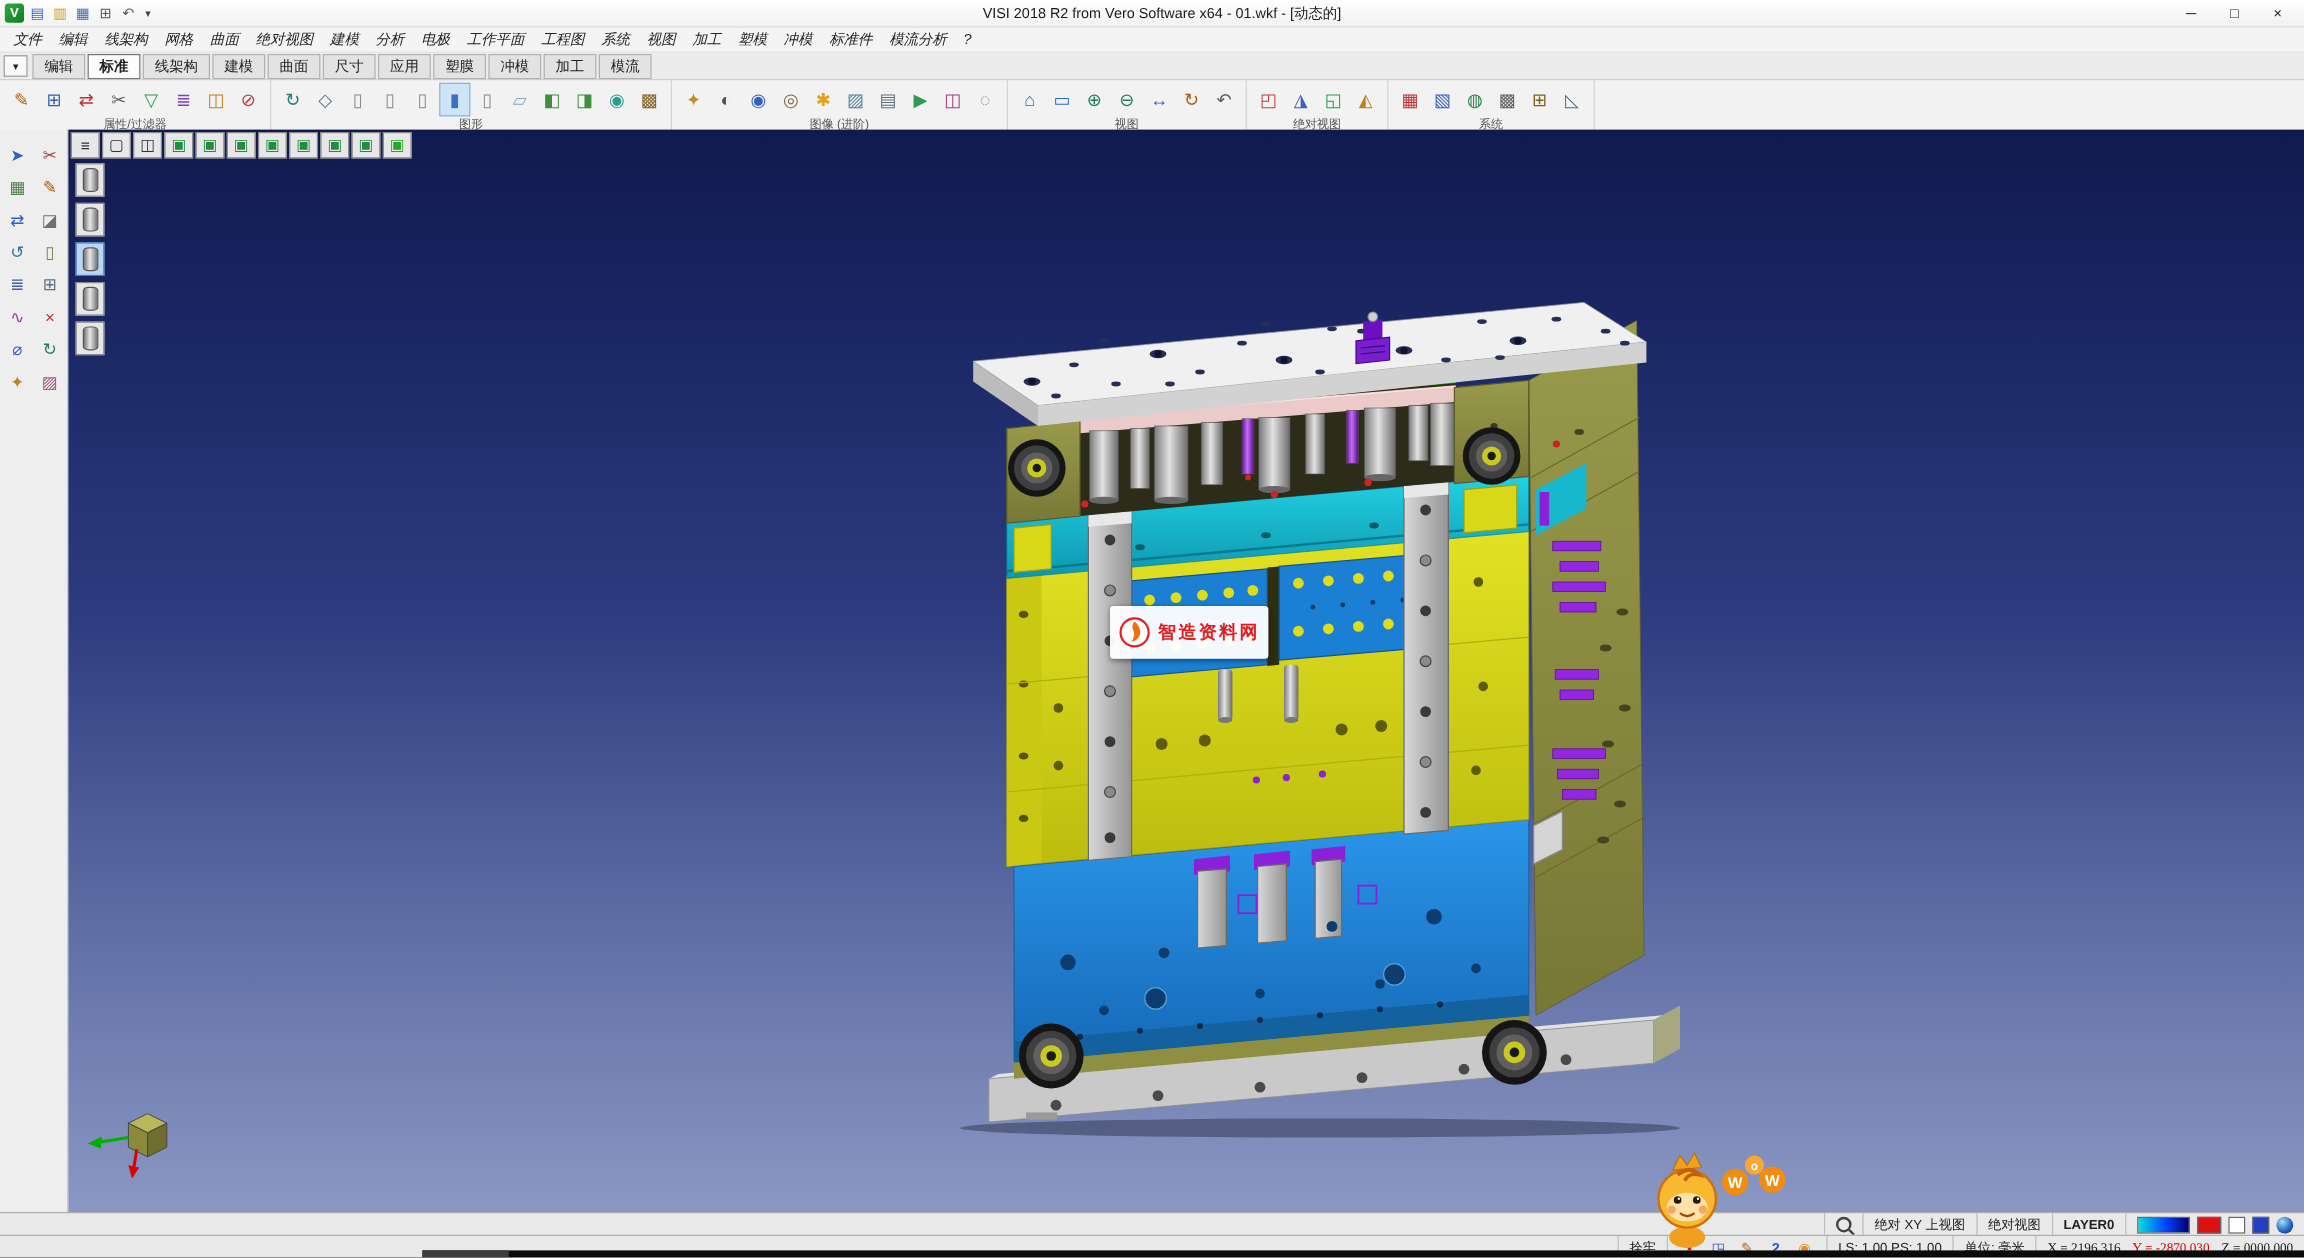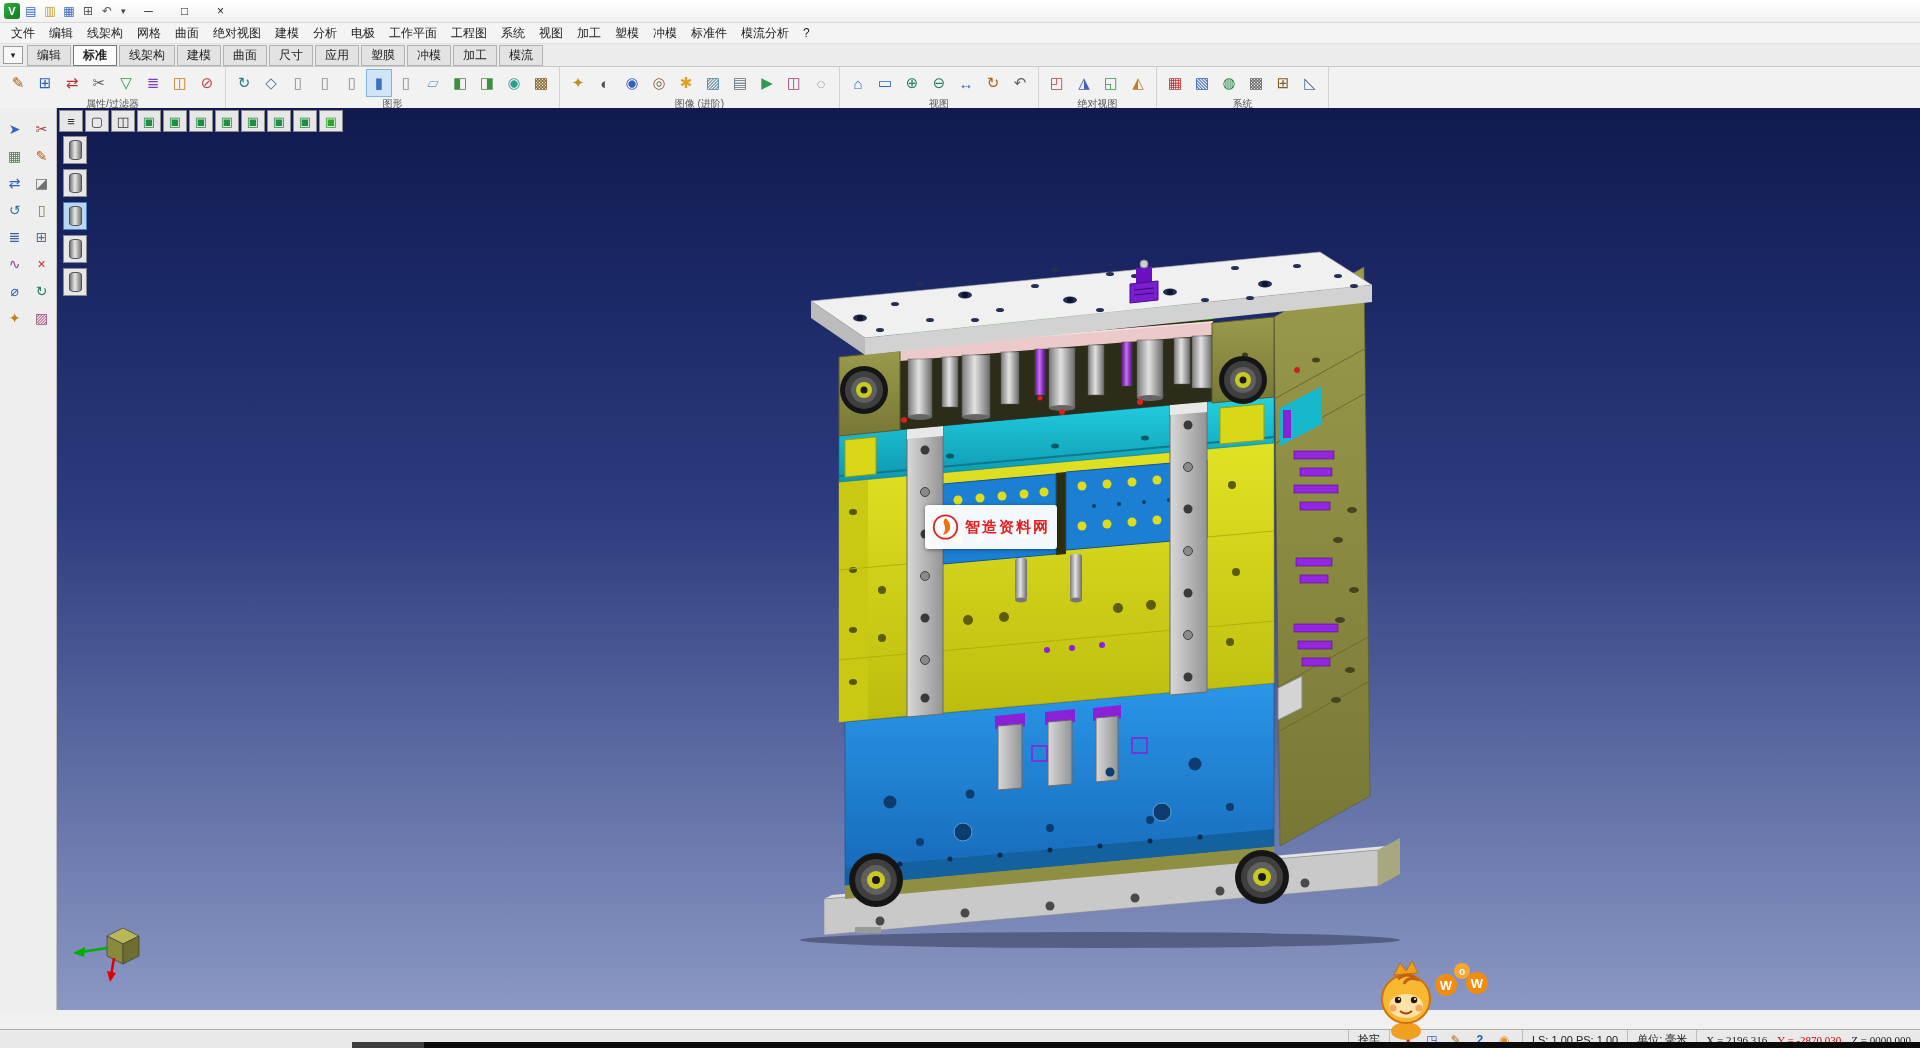--- a/index.html
+++ b/index.html
@@ -13,21 +13,21 @@
         color:#fff;font-size:11px;font-weight:bold;display:flex;align-items:center;justify-content:center;}
   .tbicon{width:18px;height:18px;display:flex;align-items:center;justify-content:center;
           font-size:12px;color:var(--c,#555);}
   .tb-dd{font-size:9px;color:#444;padding:0 3px;}
   .title{flex:1;text-align:center;font-size:12px;color:#1a1a1a;}
   .winbtn{width:36px;height:21px;display:flex;align-items:center;justify-content:center;font-size:12px;color:#222;}
 
   
   .menubar{height:20px;display:flex;align-items:center;background:#f4f4f4;font-size:12px;
            border-bottom:1px solid #e2e2e2;padding-left:4px;}
-  .menu-item{padding:1px 7px;white-space:nowrap;}
+  .menu-item{padding:1px 7px;white-space:nowrap;font-style:italic;}
 
   
   .tabrow{height:22px;display:flex;align-items:center;background:#ececec;gap:2px;
           border-bottom:1px solid #cacaca;padding-left:3px;}
   .tab-dd{width:18px;height:16px;border:1px solid #9a9a9a;background:#f8f8f8;font-size:9px;
           display:flex;align-items:center;justify-content:center;margin-right:2px;}
   .tab{font-size:12px;padding:1px 9px;border:1px solid #b2b2b2;background:#e3e3e3;white-space:nowrap;}
   .tab.active{background:#fcfcfc;border-color:#777;font-weight:bold;}
 
   
@@ -106,20 +106,21 @@
     <span class="logo">V</span>
     <span style="display:flex;gap:1px;">
 
     <span class="tbicon" style="--c: #3565c8;">▤</span>
         <span class="tbicon" style="--c: #c8a020;">▥</span>
         <span class="tbicon" style="--c: #3a6ac0;">▦</span>
         <span class="tbicon" style="--c: #555555;">⊞</span>
         <span class="tbicon" style="--c: #555555;">↶</span>
       </span>
     <span class="tb-dd">▾</span>
+    <div class="title">VISI 2018 R2 from Vero Software x64 - 01.wkf - [动态的]</div>
     <div style="display:flex;">
       <span class="winbtn">─</span>
       <span class="winbtn">□</span>
       <span class="winbtn">×</span>
     </div>
   </div>
 
   <div class="menubar">
 
   <span class="menu-item">文件</span>
@@ -646,20 +647,36 @@
     <ellipse cx="56" cy="51" rx="17" ry="12" fill="#ffe2a8"></ellipse>
     <circle cx="48" cy="45" r="3.2" fill="#281808"></circle>
       <circle cx="64" cy="45" r="3.2" fill="#281808"></circle>
     <circle cx="49" cy="44" r="1" fill="#fff"></circle>
       <circle cx="65" cy="44" r="1" fill="#fff"></circle>
     <path d="M50,56 Q56,61 62,56" fill="none" stroke="#a04808" stroke-width="2"></path>
     <circle cx="43" cy="53" r="3.5" fill="#f09040" opacity="0.7"></circle>
     <circle cx="69" cy="53" r="3.5" fill="#f09040" opacity="0.7"></circle>
   </svg>
 
+  <div class="statusrow status-a">
+    <div class="spacer"></div>
+    <span class="seg">
+        <span class="mag"></span>
+      </span>
+    <span class="seg">绝对 XY 上视图</span>
+    <span class="seg">绝对视图</span>
+    <span class="seg layer">LAYER0</span>
+    <span class="seg">
+      <span class="swatch-grad"></span>
+      <span class="swatch-red"></span>
+      <span class="swatch-small"></span>
+      <span class="swatch-small b"></span>
+      <span class="sphere"></span>
+    </span>
+  </div>
 
   <div class="statusrow status-b">
     <div class="spacer"></div>
     <span class="seg">拴牢</span>
     <span class="seg">
 
     <span class="sbicon" style="--c: #d02020;">▪</span>
         <span class="sbicon" style="--c: #3060c0;">◳</span>
         <span class="sbicon" style="--c: #b06010;">✎</span>
         <span class="sbicon" style="--c: #2060c0;">2</span>

